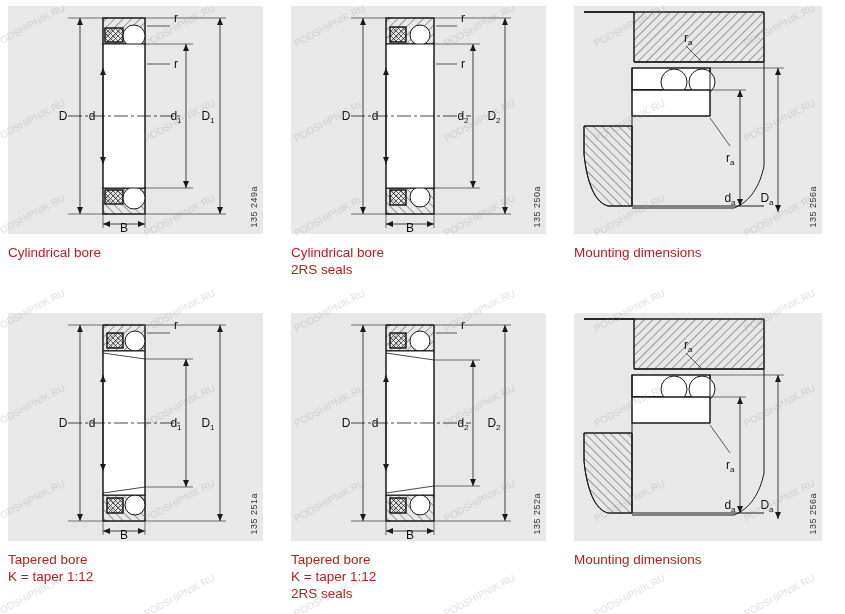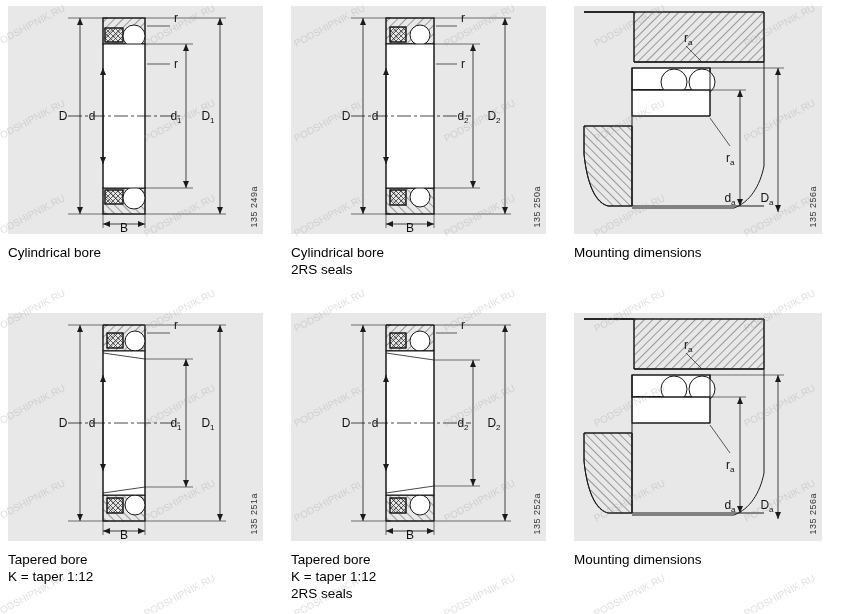--- a/index.html
+++ b/index.html
@@ -27,21 +27,21 @@
     background:#e8e8e8;
     overflow:hidden;
   }
   .cell.wide .panel{width:248px;text-decoration:underline;}
   .caption{
     position:absolute;
     left:8px;
     top:244px;
     font-size:13.5px;
     line-height:17px;
-    color:#000000;
+    color:#b91c1c;
     white-space:pre-line;
   }
   .code{
     position:absolute;
     right:4px;
     bottom:6px;
     font-size:9px;
     color:#333;
     writing-mode:vertical-rl;
     transform:rotate(180deg);

